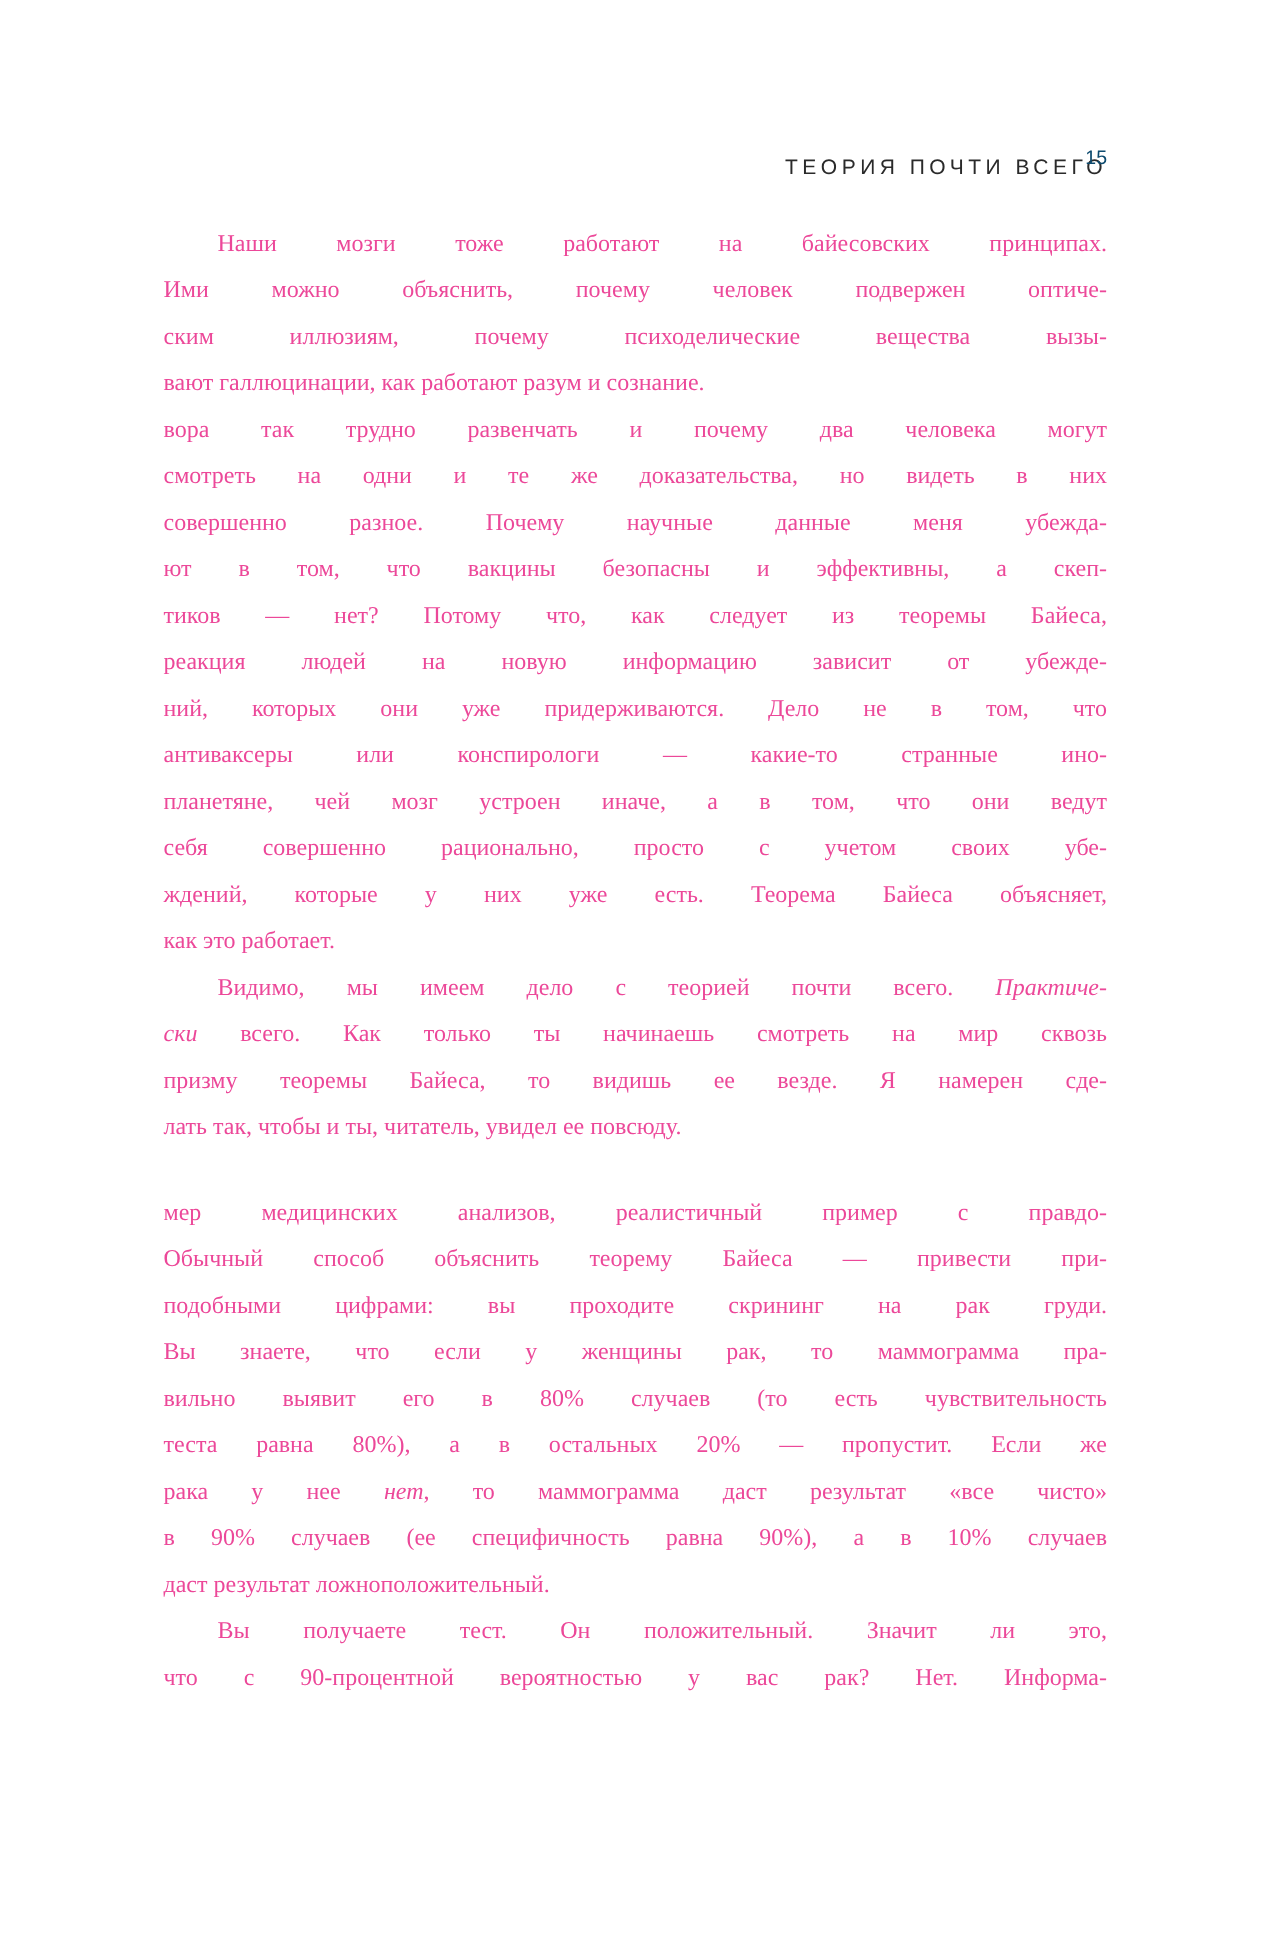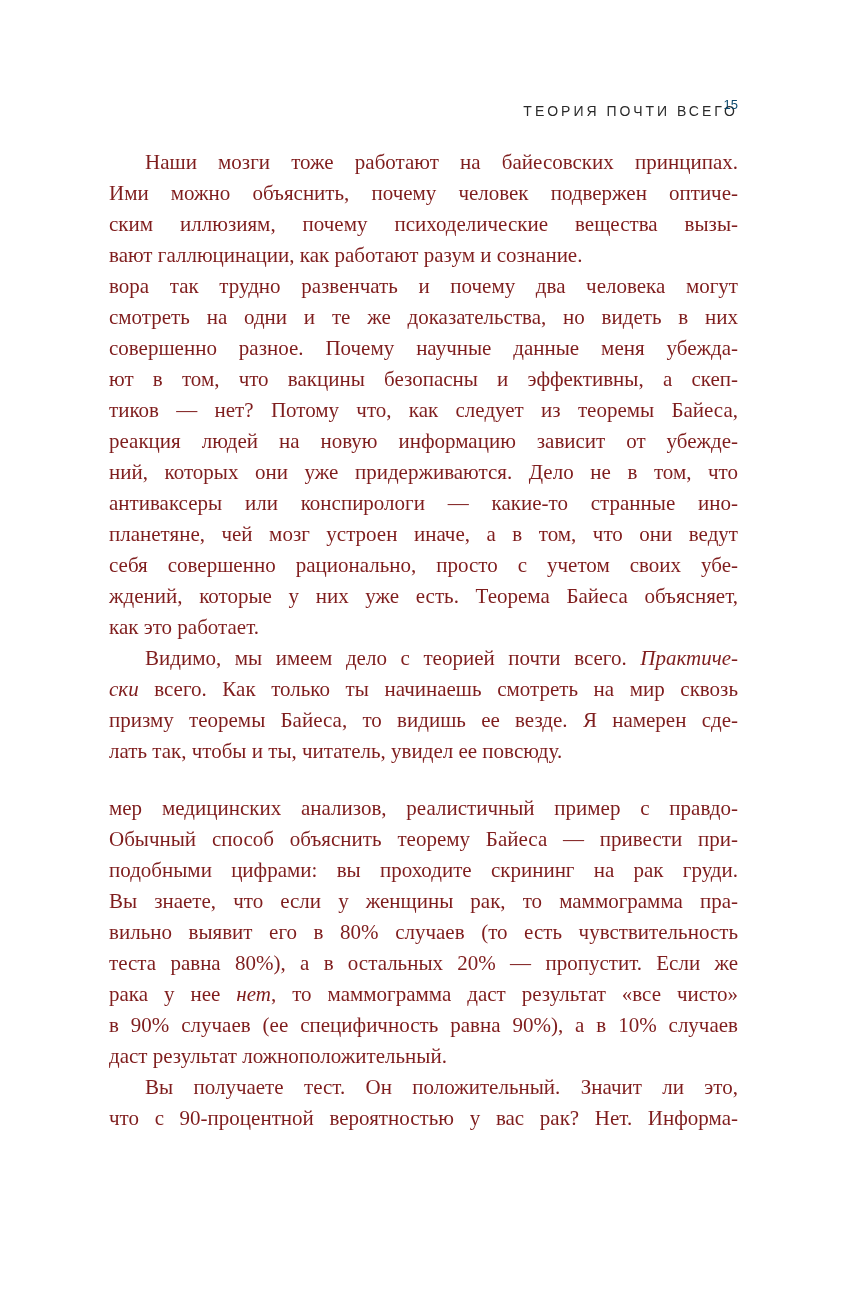--- a/index.html
+++ b/index.html
@@ -43,23 +43,23 @@
     font-family: "Liberation Sans", "DejaVu Sans", sans-serif;
     font-size: 13px;
     font-weight: 400;
     color: #0c4a6e;
   }
   .body-text {
     position: absolute;
     top: 147px;
     left: 109px;
     width: 629px;
-    font-size: 21px;
+    font-size: 16px;
     line-height: 31px;
-    color: #7f1d1d;
+    color: #ec4899;
   }
   .paragraph { margin: 0; }
   .paragraph.section-break { margin-top: 26px; }
   .line {
     text-align: justify;
     text-align-last: justify;
   }
   .line.last {
     text-align-last: left;
   }

